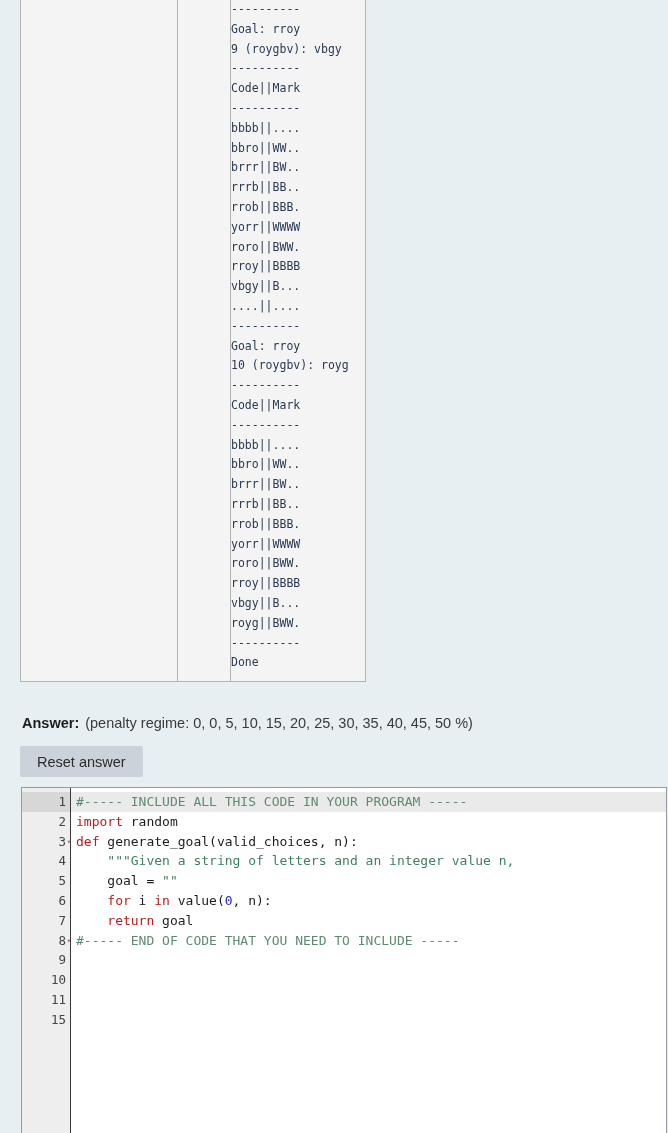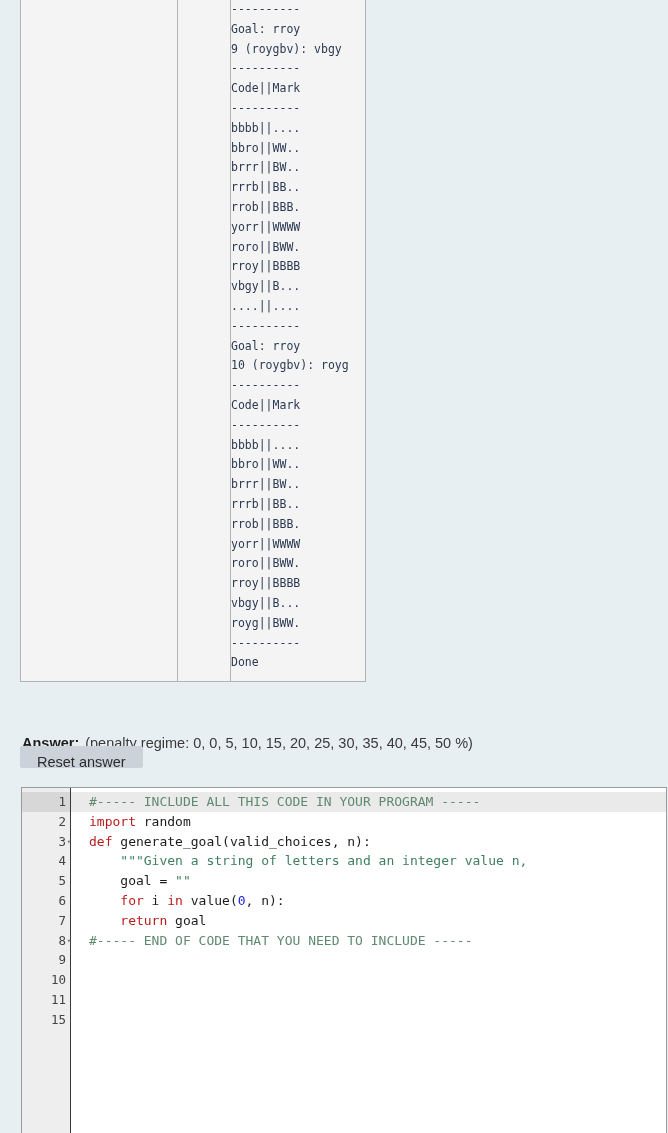--- a/index.html
+++ b/index.html
@@ -51,37 +51,36 @@
   .cell-pad { padding: 0 0 8px 0; }
 
   
   .answer-line {
     position: absolute;
     left: 22px;
     top: 715px;
     font-size: 14.5px;
     color: #2b2b2b;
     white-space: nowrap;
-    margin-top: 20px;
   }
   .answer-line .lbl {
     font-weight: bold;
     color: #1d1d1d;
   }
   .answer-line .penalty {
     color: #3a3a3a;
     margin-left: 6px;
   }
 
   
   .reset-btn {
     position: absolute;
     left: 20px;
     top: 746px;
-    height: 22px;
+    height: 31px;
     padding: 0 16px;
     background: #ccd2d9;
     border: 1px solid #ccd2d9;
     border-radius: 2px;
     font-family: "Liberation Sans", sans-serif;
     font-size: 14.5px;
     color: #2b2b2b;
     cursor: pointer;
     line-height: 31px;
   }
@@ -136,21 +135,21 @@
     position: relative;
     padding-top: 4px;
     background: #ffffff;
   }
   .code-line {
     height: 19.8px;
     line-height: 19.8px;
     font-family: "DejaVu Sans Mono", monospace;
     font-size: 13px;
     white-space: pre;
-    padding-left: 18px;
+    padding-left: 5px;
     color: #1c1c1c;
   }
   .code-line.active { background: #eaeaea; }
   .tok-comment { color: #5f8a70; }
   .tok-kw { color: #b91c1c; }
   .tok-str { color: #3f7f5f; }
   .tok-fn { color: #7a3fb8; }
   .tok-num { color: #2424d0; }
   .tok-plain { color: #1c1c1c; }
 </style>

